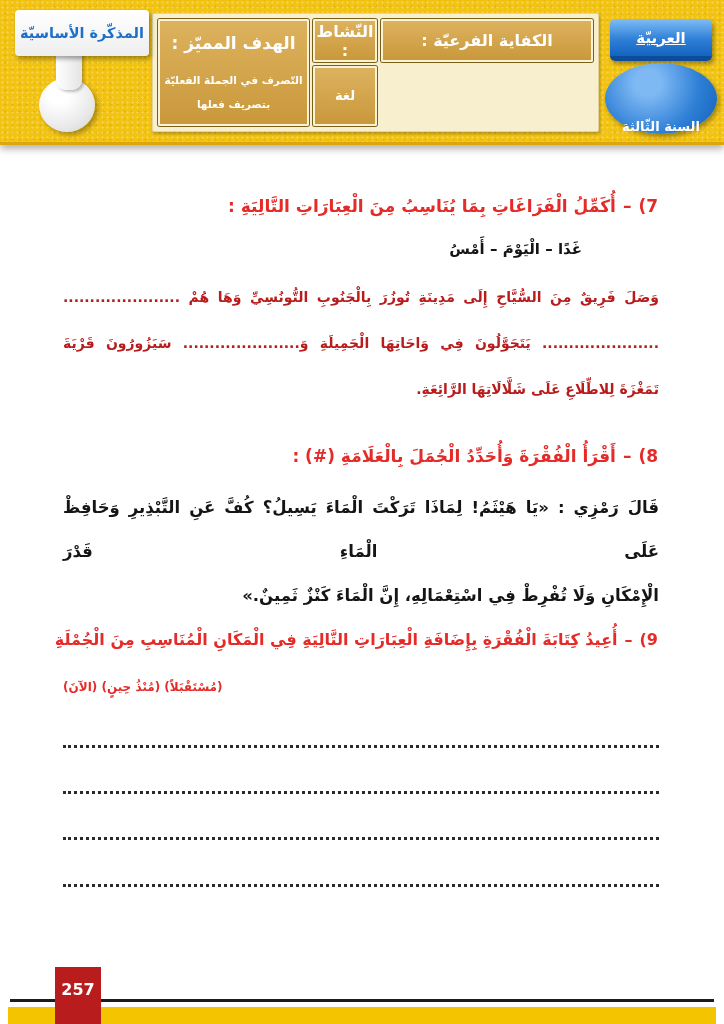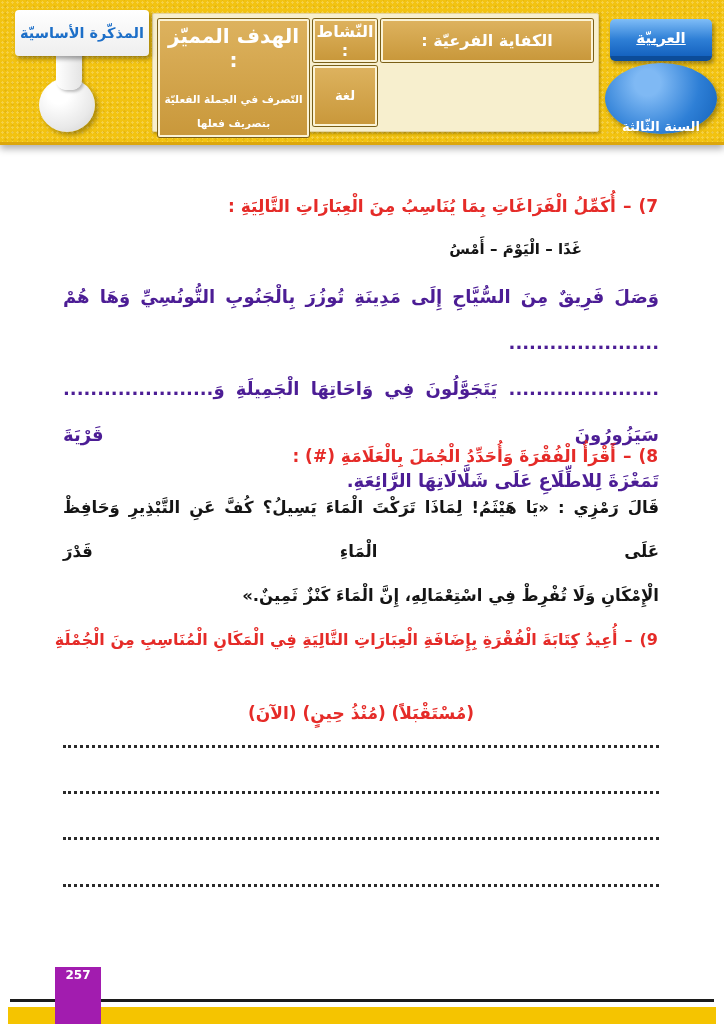--- a/index.html
+++ b/index.html
@@ -35,21 +35,21 @@
   .hcol.comp{width:212px;}
   .hcol.act{width:64px;}
   .hcol.obj{flex:1;}
   .hcell{background:linear-gradient(#DDB25E,#C9983B);border:2px solid #FBF3D6;
          box-shadow:0 0 0 1px #7A5F17;border-radius:2px;color:#ffffff;
          display:flex;flex-direction:column;align-items:center;justify-content:center;
          text-align:center;box-sizing:border-box;}
   .hcell.title{height:43px;font-size:16px;font-weight:bold;}
   .hcell.content{flex:1;font-size:10.5px;font-weight:bold;line-height:1.5;padding:2px 6px;}
   .hcell.single{flex:1;padding:3px 4px;}
-  .obj-title{font-size:20px;font-weight:bold;margin-bottom:12px;}
+  .obj-title{font-size:17px;font-weight:bold;margin-bottom:12px;}
   .obj-line{font-size:10.5px;font-weight:bold;line-height:1.5;margin-top:8px;}
 
   
   .subject-tab{position:absolute;right:12px;top:19px;width:102px;height:37px;border-radius:5px;
                background:linear-gradient(#7FBDF7,#2E7FD6 55%,#1563C0);
                border-bottom:5px solid #0C4C99;box-sizing:content-box;
                box-shadow:2px 3px 4px rgba(0,0,0,.35);
                display:flex;align-items:center;justify-content:center;
                color:#fff;font-size:15px;font-weight:bold;text-decoration:underline;}
   .year-ellipse{position:absolute;right:7px;top:63px;width:112px;height:71px;border-radius:50%;
@@ -60,38 +60,38 @@
 
   
   .qtitle{position:absolute;direction:rtl;display:flex;align-items:baseline;gap:7px;
           color:#E52B28;font-weight:bold;font-size:17px;white-space:nowrap;}
   .ar{direction:rtl;unicode-bidi:embed;}
   .blacktext{color:#151515;font-weight:bold;font-size:15px;}
 
   .word-bank{position:absolute;top:240px;right:142px;direction:rtl;}
 
   .q7-para{position:absolute;left:63px;top:274px;width:596px;direction:rtl;}
-  .q7-para .pline{line-height:46px;font-weight:bold;font-size:18px;color:#4c1d95;}
+  .q7-para .pline{line-height:46px;font-weight:bold;font-size:14px;color:#b91c1c;}
   .pline.just{text-align:justify;text-align-last:justify;}
   .pline.rt{text-align:right;}
 
   .q8-text{position:absolute;left:63px;top:486px;width:596px;direction:rtl;}
   .q8-text .pline{line-height:44px;font-weight:bold;font-size:16.5px;color:#151515;}
 
-  .q9-options{position:absolute;left:63px;top:680px;width:596px;direction:rtl;text-align:center;
-              color:#E52B28;font-weight:bold;font-size:17px;margin-top:23px;}
+  .q9-options{position:absolute;left:63px;top:680px;width:596px;direction:rtl;text-align:left;
+              color:#E52B28;font-weight:bold;font-size:12px;}
 
   .answer-line{position:absolute;left:63px;width:596px;height:0;border-top:3px dotted #2A2A2A;}
 
   
   .footer-rule{position:absolute;left:10px;top:999px;width:704px;height:3px;background:#1c1c1c;}
   .footer-bar{position:absolute;left:8px;top:1007px;width:708px;height:17px;background:#F5C400;}
-  .page-num-box{position:absolute;left:55px;top:967px;width:46px;height:57px;background:#a21caf;
+  .page-num-box{position:absolute;left:55px;top:967px;width:46px;height:57px;background:#b91c1c;
                 z-index:4;display:flex;justify-content:center;
-                color:#ffffff;font-size:12px;font-weight:bold;padding-top:1px;box-sizing:border-box;}
+                color:#ffffff;font-size:16px;font-weight:bold;padding-top:13px;box-sizing:border-box;}
 </style>
 </head>
 <body>
 
 <div class="page">
 
   <div class="band">
 
     <div class="pin-rect">
       <span>المذكّرة الأساسيّة</span>

